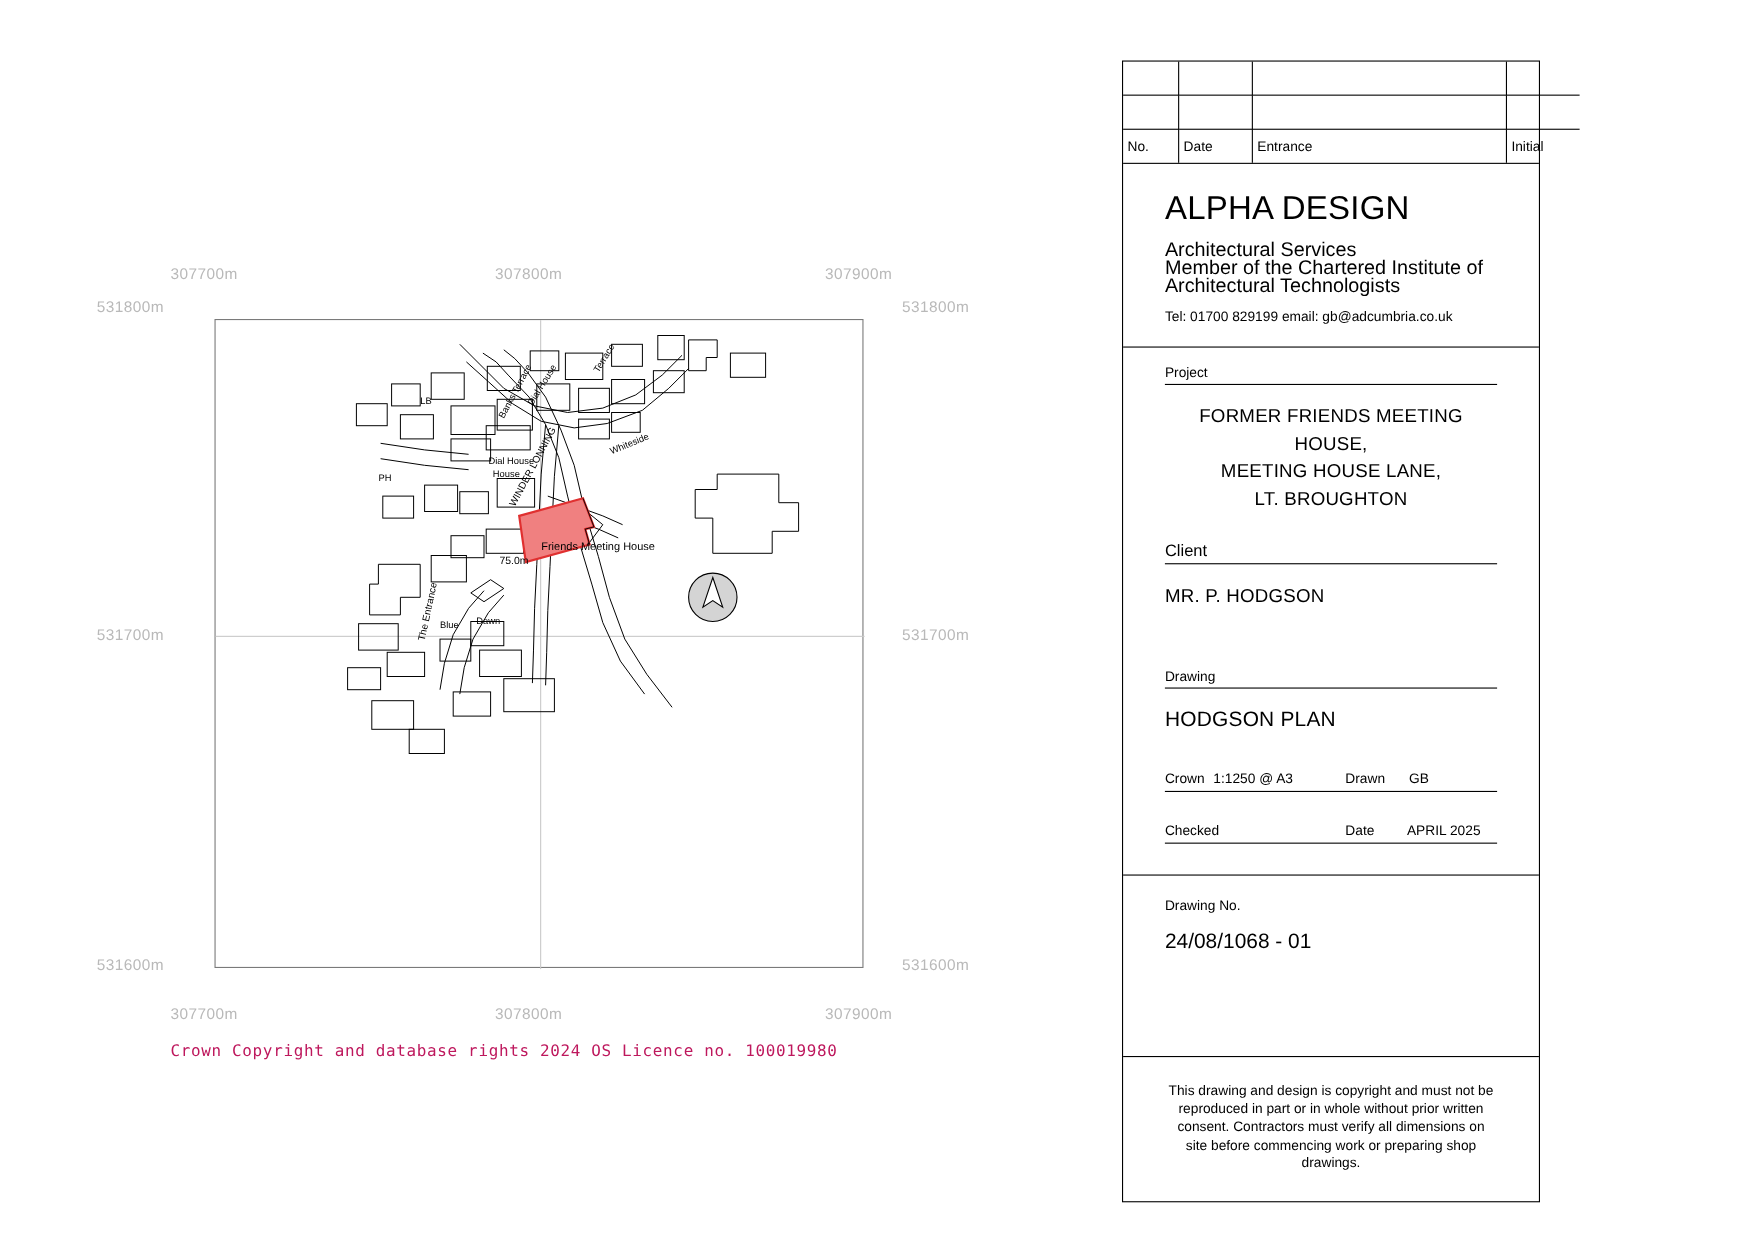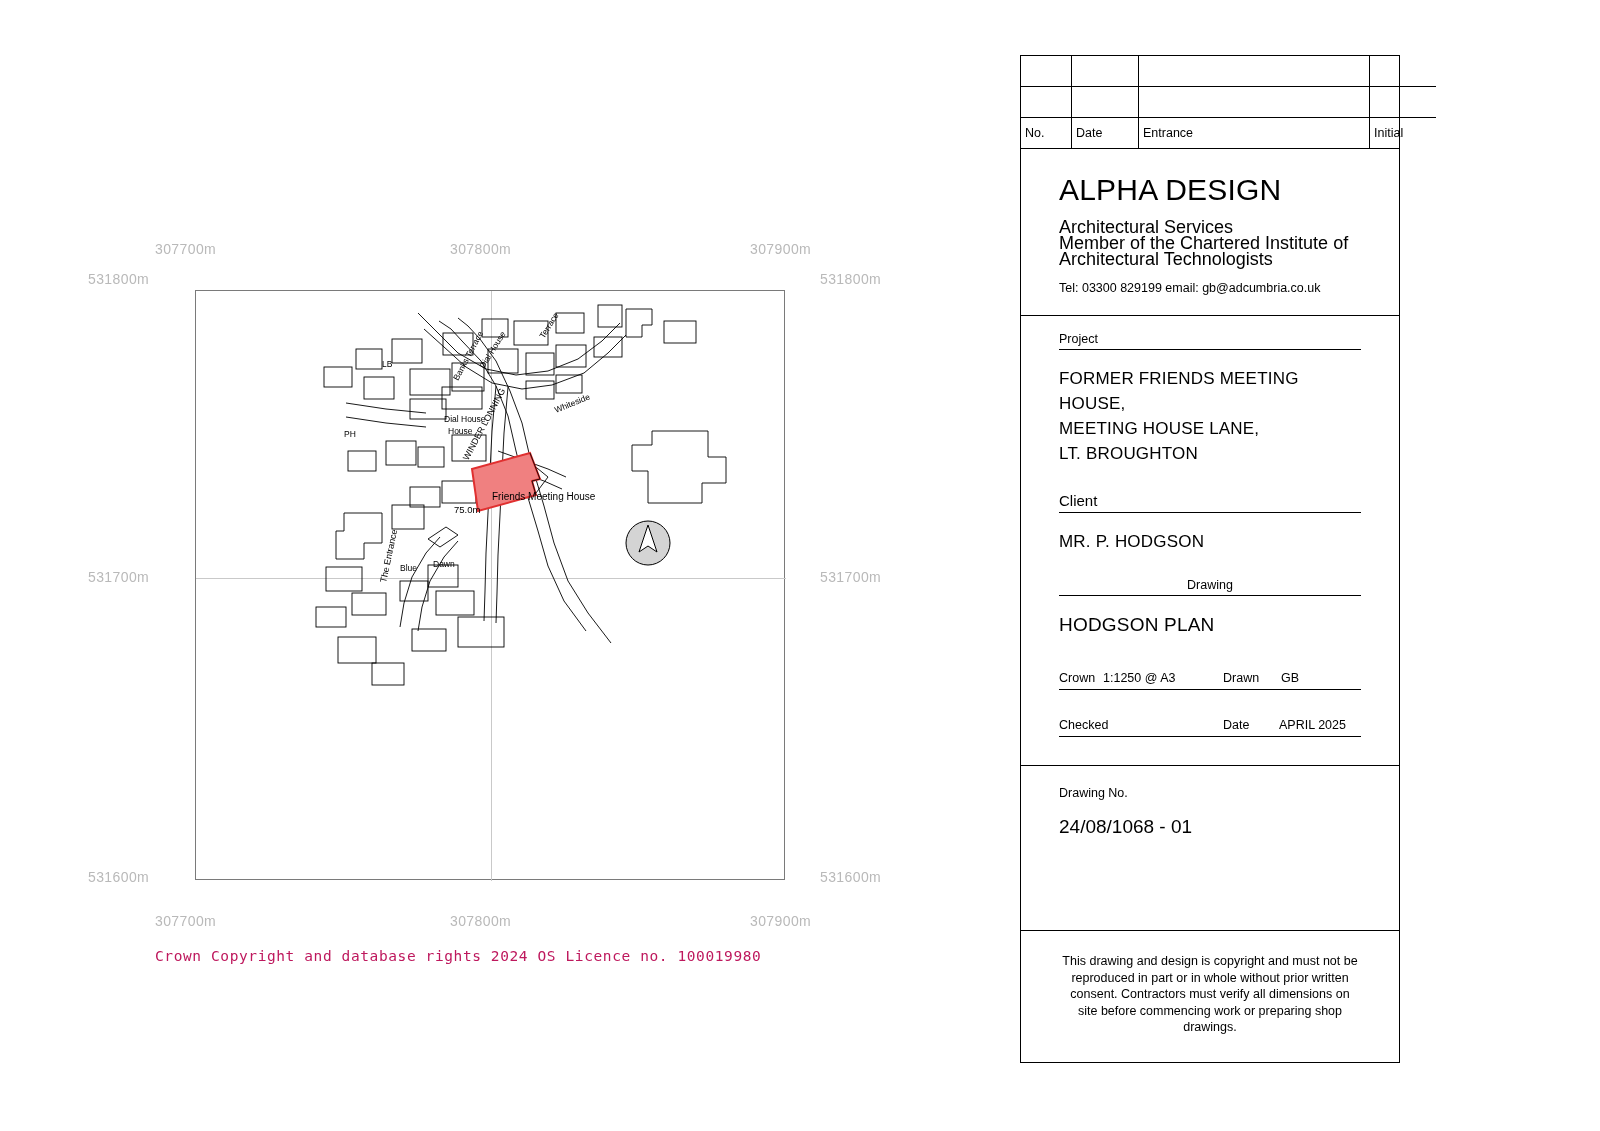--- a/index.html
+++ b/index.html
@@ -337,33 +337,33 @@
       </tr>
     </tbody>
       </table>
   </div>
 
   <div class="tb-sec tb-pad">
     <div id="company-name">ALPHA DESIGN</div>
     <div class="company-line">Architectural Services</div>
     <div class="company-line">Member of the Chartered Institute of</div>
     <div class="company-line">Architectural Technologists</div>
-    <div id="company-contact">Tel: 03300 829199    email: gb@adcumbria.co.uk</div>
+    <div id="company-contact">Tel: 01700 829199    email: gb@adcumbria.co.uk</div>
   </div>
 
   <div class="tb-sec" style="padding:16px 38px 10px 38px;">
     <div class="field-label">Project</div>
-    <div class="field-value" style="white-space:pre-line;">FORMER FRIENDS MEETING HOUSE,
+    <div class="field-value" style="white-space:pre-line;text-align:center;">FORMER FRIENDS MEETING HOUSE,
 MEETING HOUSE LANE,
 LT. BROUGHTON</div>
 
     <div class="field-label big" style="margin-top:26px;">Client</div>
     <div class="field-value">MR. P. HODGSON</div>
 
-    <div class="field-label" style="margin-top:24px;text-align:center;">Drawing</div>
+    <div class="field-label" style="margin-top:54px;">Drawing</div>
     <div class="field-value lp">HODGSON PLAN</div>
 
     <div class="small-row" style="margin-top:34px;">
       <span style="width:44px">Crown</span>
       <span style="width:120px">1:1250 @ A3</span>
       <span style="width:58px">Drawn</span>
       <span>GB</span>
     </div>
 
     <div class="small-row" style="margin-top:28px;">

